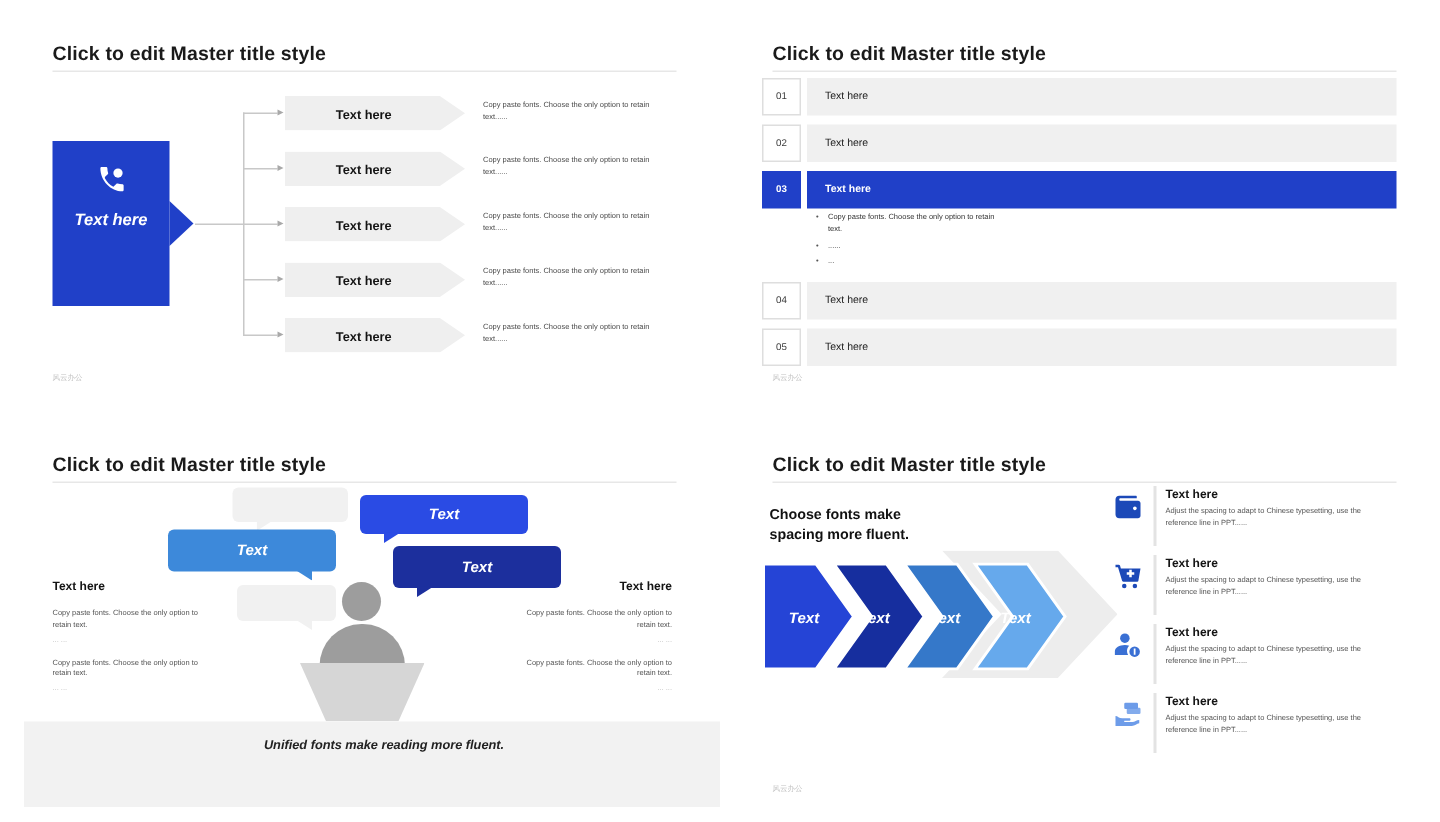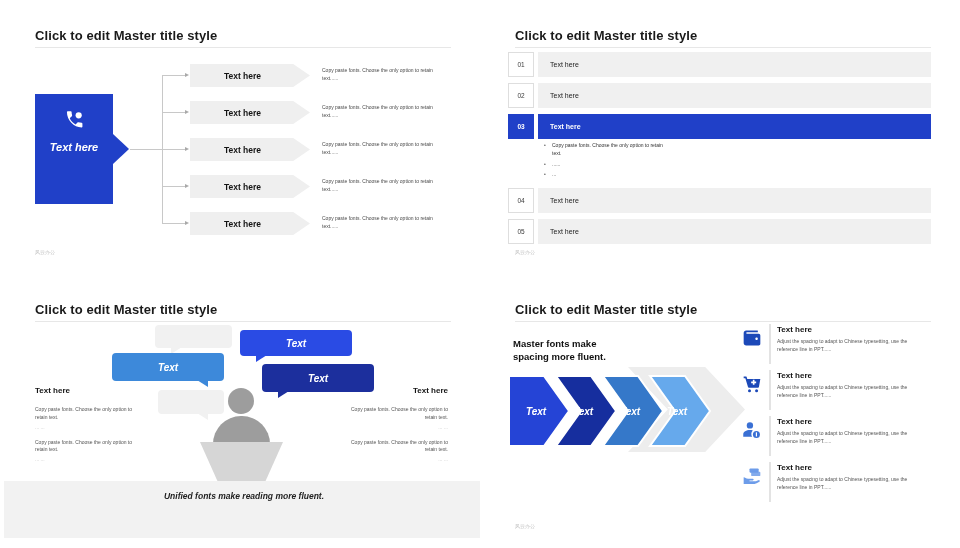--- a/index.html
+++ b/index.html
@@ -54,21 +54,21 @@
   .b-gray2{left:158px;top:116px;width:66px;height:24px;background:#f1f1f1;}
   .s3-head{position:absolute;left:228px;top:114px;width:26px;height:26px;border-radius:50%;background:#9d9d9d;}
   .s3-body{position:absolute;left:213px;top:142px;width:57px;height:32px;border-radius:28px 28px 0 0;background:#9d9d9d;}
   .s3-podium{position:absolute;left:200px;top:168px;width:83px;height:39px;background:#d6d6d6;
     clip-path:polygon(0 0,100% 0,79% 100%,21% 100%);}
   .s3-col{position:absolute;width:110px;}
   .s3-col.right{text-align:right;}
   .s3-col-h{font-size:8px;font-weight:700;color:#141414;}
   .s3-p{font-size:5px;line-height:1.55;color:#555;}
   .s3-dots{font-size:5px;color:#bdbdbd;margin-top:2px;}
-  .s3-band{position:absolute;left:4px;top:207px;width:480px;height:57px;background:#f2f2f2;}
+  .s3-band{position:absolute;left:16px;top:207px;width:480px;height:57px;background:#f2f2f2;}
   .s3-band-text{position:absolute;left:0;top:10px;width:100%;text-align:center;
     font-size:8.5px;font-weight:700;font-style:italic;color:#222;}
 
   
   .s4-heading{position:absolute;left:33px;top:63px;font-size:9.5px;font-weight:700;line-height:1.4;color:#111;}
   .s4-grayarrow{position:absolute;left:148px;top:93px;width:117px;height:85px;background:#ededed;
     clip-path:polygon(0 0,66% 0,100% 50%,66% 100%,0 100%,34% 50%);}
   .s4-chevrons{position:absolute;left:28px;top:101px;}
   .s4-item{position:absolute;left:262px;width:190px;height:42px;}
   .s4-item .icon{position:absolute;left:0;top:4px;width:20px;height:20px;}
@@ -211,21 +211,21 @@
   <div class="s3-band">
     <div class="s3-band-text">Unified fonts make reading more fluent.</div>
   </div>
 </div>
 
 <div class="slide" id="slide4">
   <div class="title">Click to edit Master title style</div>
   <div class="rule"></div>
 
   <div class="s4-heading">
-    <div>Master fonts make</div>
+    <div>Choose fonts make</div>
     <div>spacing more fluent.</div>
   </div>
 
   <div class="s4-grayarrow"></div>
 
   <svg class="s4-chevrons" width="212" height="72" viewBox="0 0 212 72">
     <path d="M142,1 L177,1 L202,36 L177,71 L142,71 L167,36 Z" fill="#66a9ec" stroke="#fff" stroke-width="2"></path>
     <path d="M95,1 L130,1 L155,36 L130,71 L95,71 L120,36 Z" fill="#3578c9" stroke="#fff" stroke-width="2"></path>
     <path d="M48,1 L83,1 L108,36 L83,71 L48,71 L73,36 Z" fill="#162e9e" stroke="#fff" stroke-width="2"></path>
     <path d="M1,1 L36,1 L61,36 L36,71 L1,71 Z" fill="#2544d6" stroke="#fff" stroke-width="2"></path>

